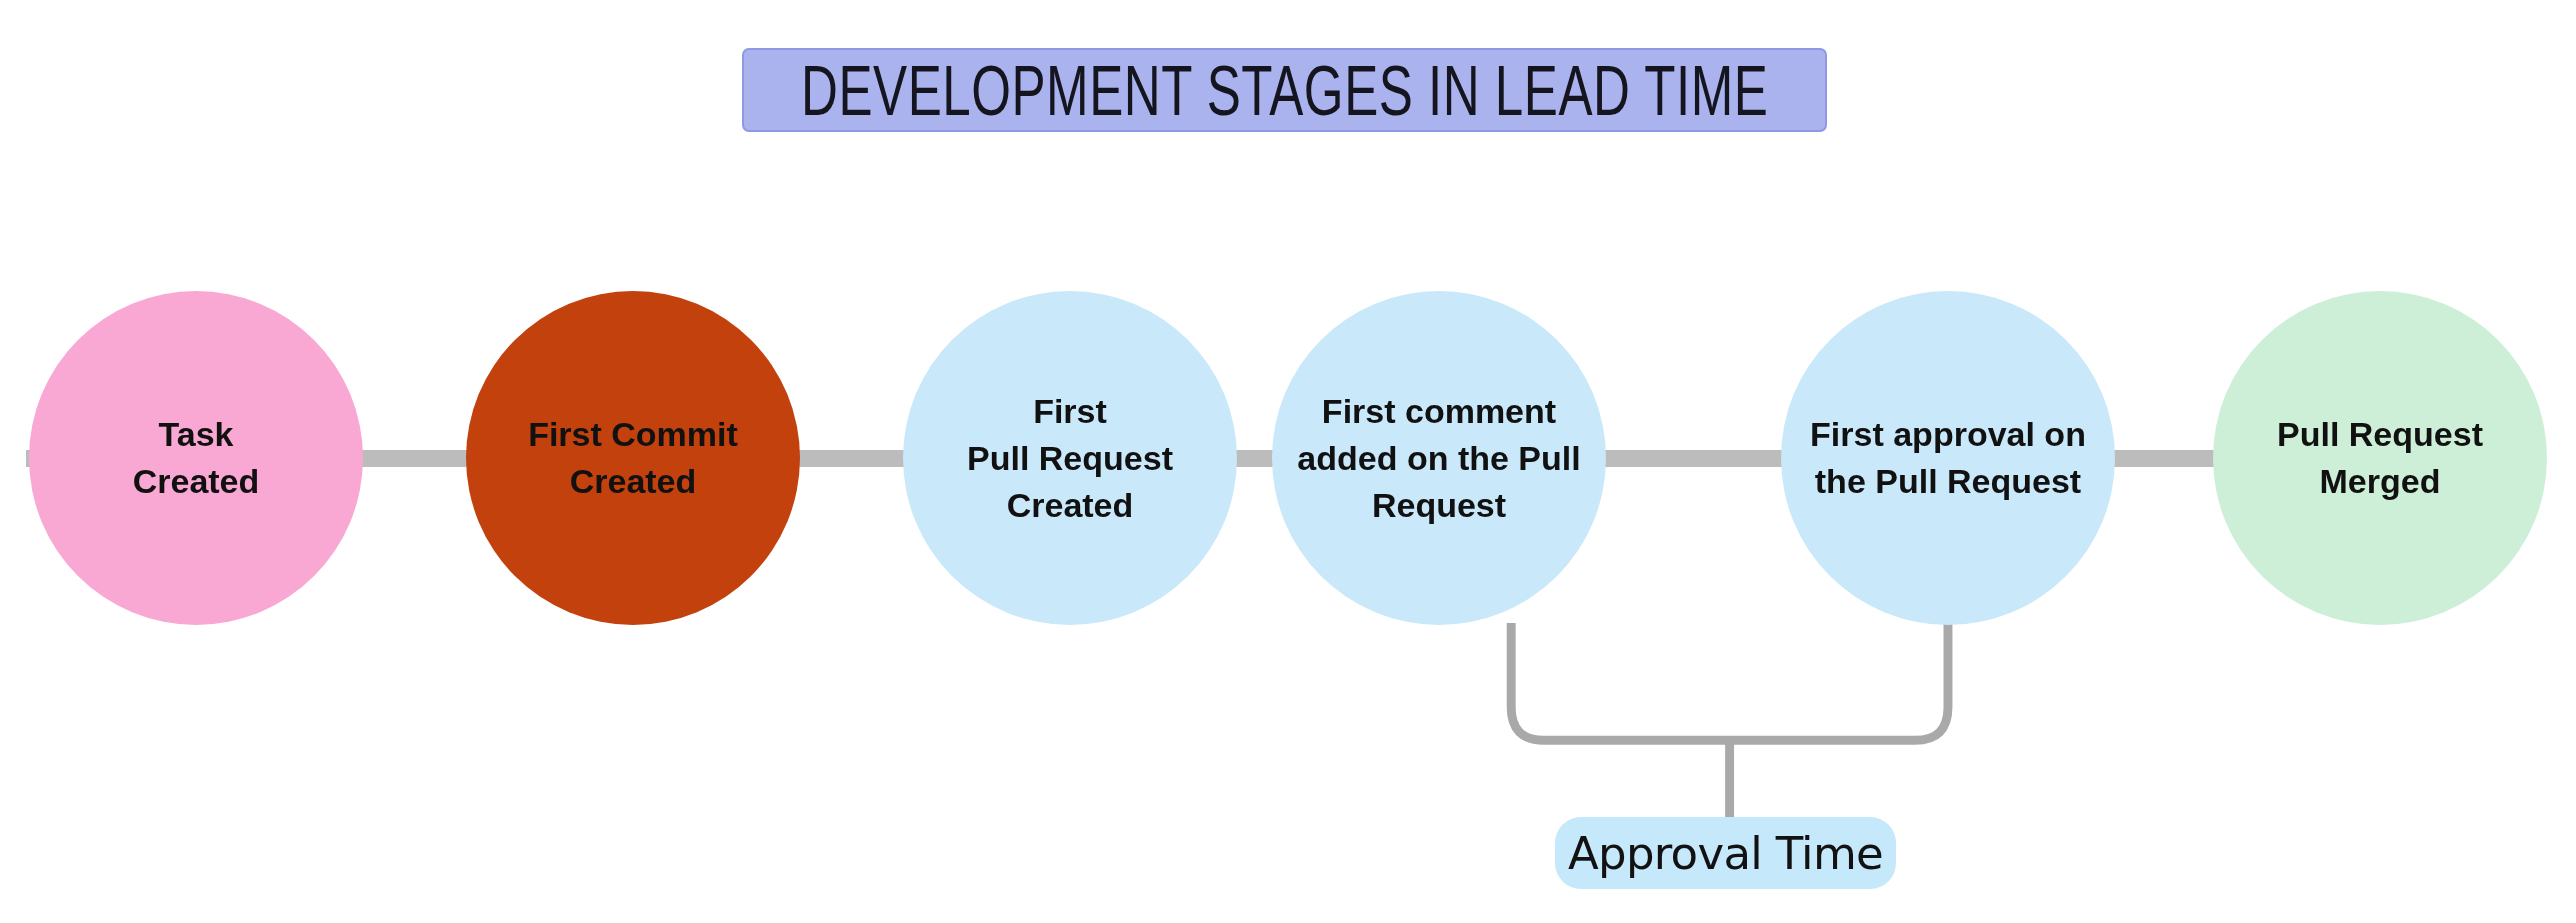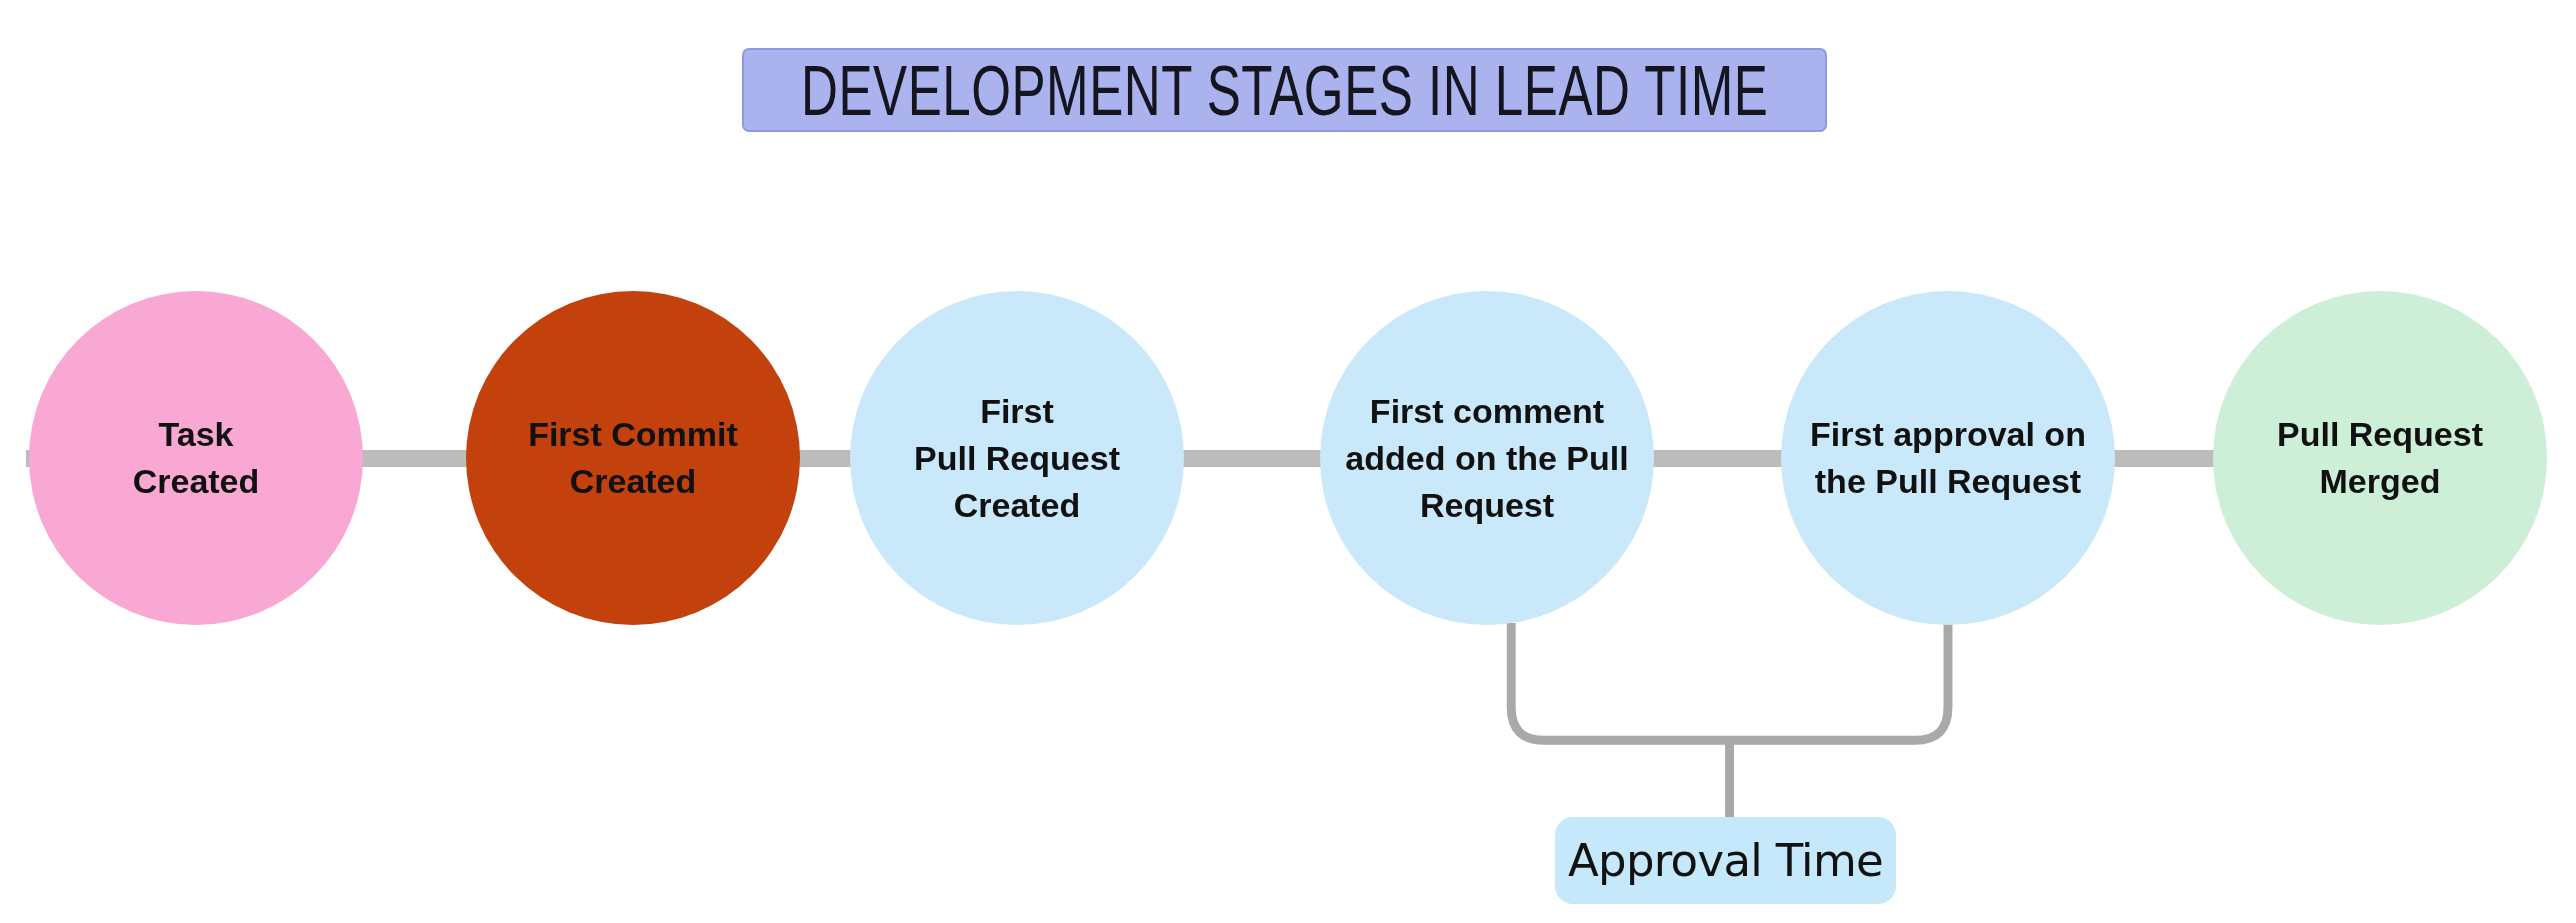--- a/index.html
+++ b/index.html
@@ -48,36 +48,36 @@
     font-size:34px;
     line-height:47px;
     font-weight:700;
     color:#111111;
     text-align:center;
     white-space:pre-line;
     padding:0 6.9px;
   }
   .stage-1{left:29px;}
   .stage-2{left:466px;}
-  .stage-3{left:850px;}
-  .stage-4{left:1320px;justify-content:center;}
+  .stage-3{left:903px;}
+  .stage-4{left:1272px;justify-content:center;}
   .stage-5{left:1781px;}
   .stage-6{left:2213px;}
   
   .bracket-svg{
     position:absolute;left:0;top:0;
     width:2576px;height:923px;
     z-index:0;
   }
   
   .approval-label{
     position:absolute;
     left:1555px;top:817px;
-    width:341px;height:87px;
-    border-radius:18px;
+    width:341px;height:72px;
+    border-radius:26px;
     box-sizing:border-box;
     display:flex;align-items:center;justify-content:center;
     z-index:2;
   }
   .approval-label .approval-text{
     font-family:cursive,"DejaVu Sans",sans-serif;
     font-size:45px;
     letter-spacing:-0.7px;
     color:#121212;
     white-space:nowrap;

